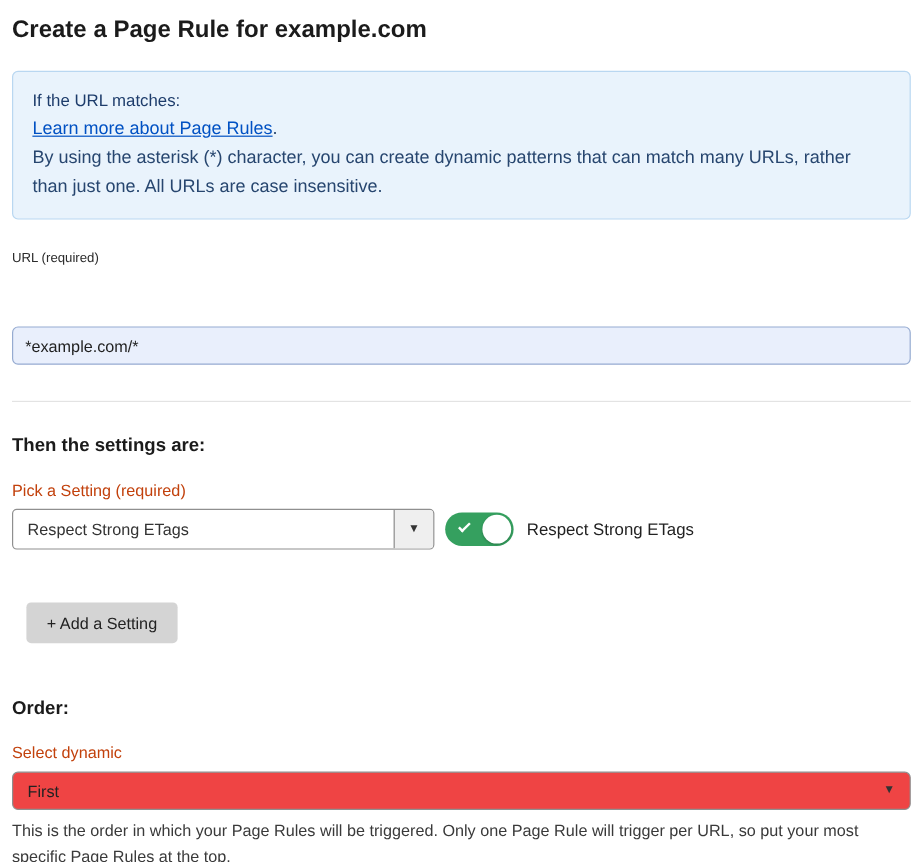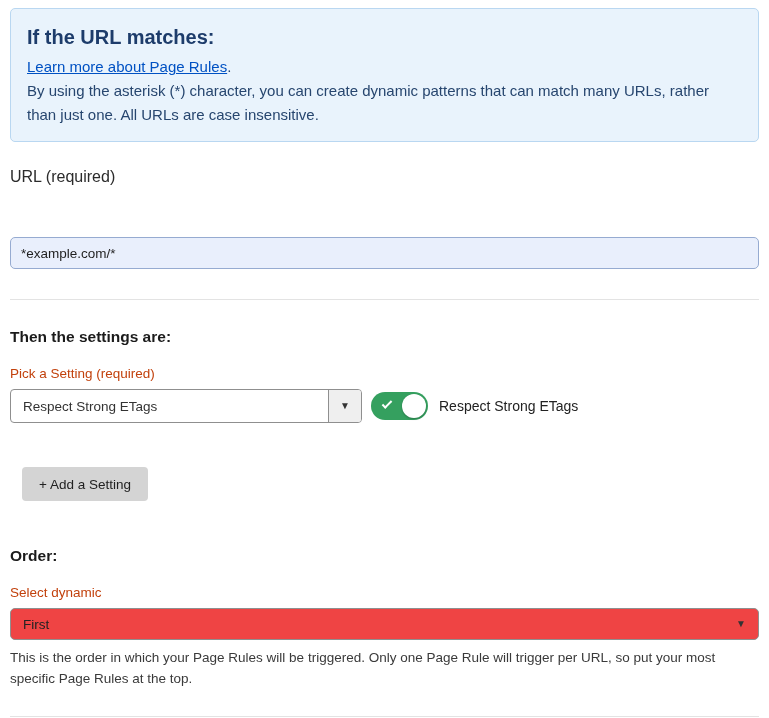--- a/index.html
+++ b/index.html
@@ -25,33 +25,33 @@
   .info-box {
     background: #e9f3fc;
     border: 1px solid #b9d7f1;
     border-radius: 5px;
     padding: 12px 16px 14px 16px;
     font-size: 15px;
     line-height: 1.6;
     color: #27466f;
   }
   .info-box .info-heading {
-    font-weight: bold;
+    font-weight: normal;
     margin: 0 0 2px 0;
-    font-size: 20px;
+    font-size: 14px;
     color: #1d3c6b;
   }
   .info-box a {
     color: #0051c3;
     text-decoration: underline;
     cursor: pointer;
   }
   
   .field-label {
-    font-size: 16px;
+    font-size: 11px;
     color: #2b2b2b;
     margin: 26px 0 8px 0;
   }
   .url-input {
     width: 100%;
     height: 32px;
     background: #e9effc;
     border: 1px solid #96abd1;
     border-radius: 5px;
     padding: 0 10px;
@@ -190,20 +190,21 @@
     border: none;
     border-top: 1px solid #e3e3e3;
     margin: 26px 0 18px 0;
   }
 </style>
 </head>
 <body>
 
 <div class="page">
 
+  <h1 class="page-title">Create a Page Rule for example.com</h1>
 
   <div class="info-box">
     <div class="info-heading">If the URL matches:</div>
     <div><a>Learn more about Page Rules</a><span>.</span></div>
     <div>By using the asterisk (*) character, you can create dynamic patterns that can match many URLs, rather than just one. All URLs are case insensitive.</div>
   </div>
 
   <div class="field-label">URL (required)</div>
   <input class="url-input" type="text" value="*example.com/*" style="">
 

